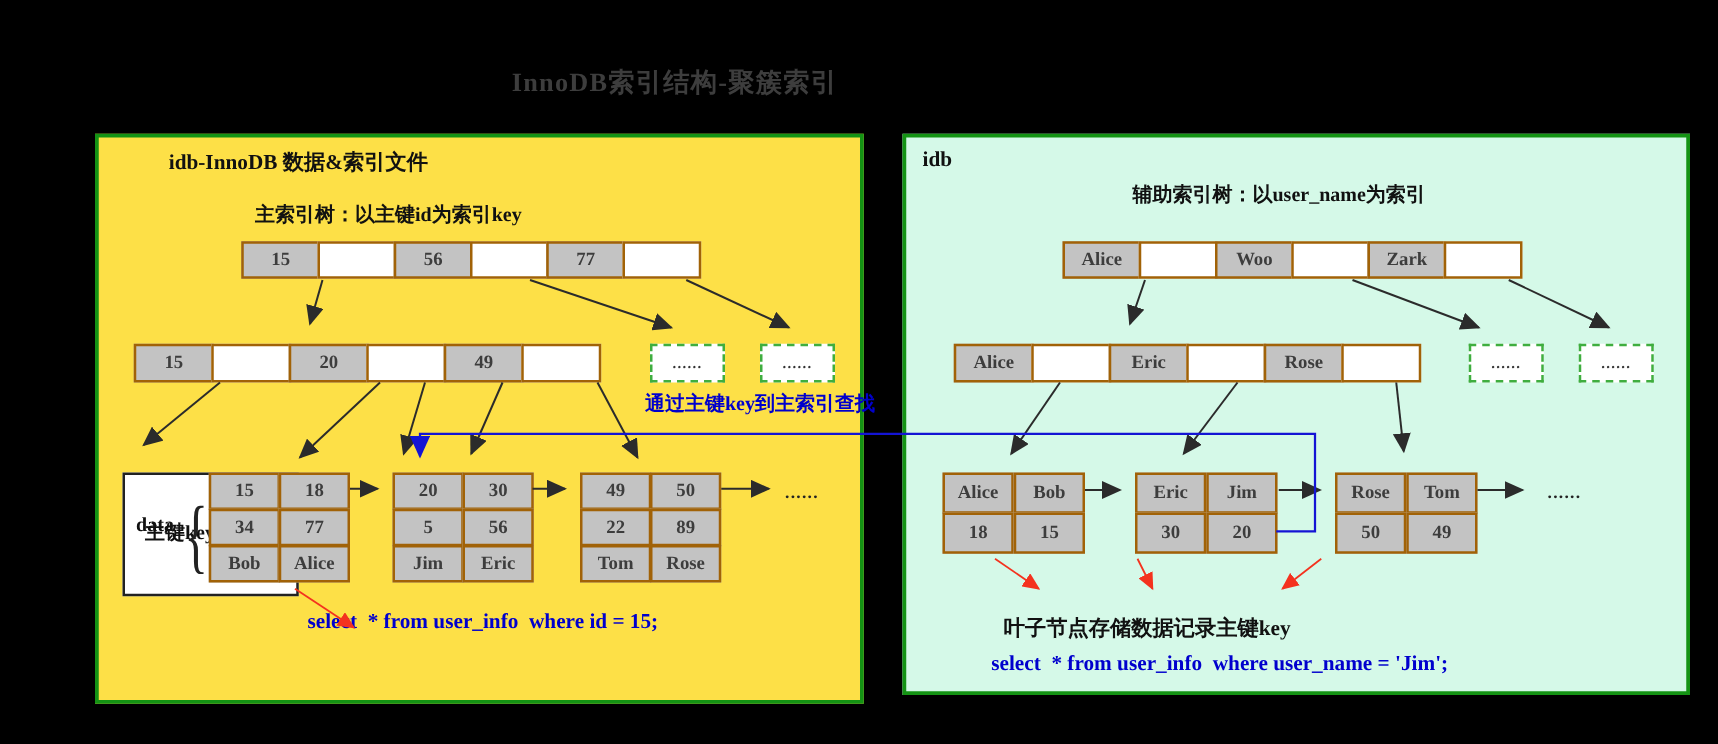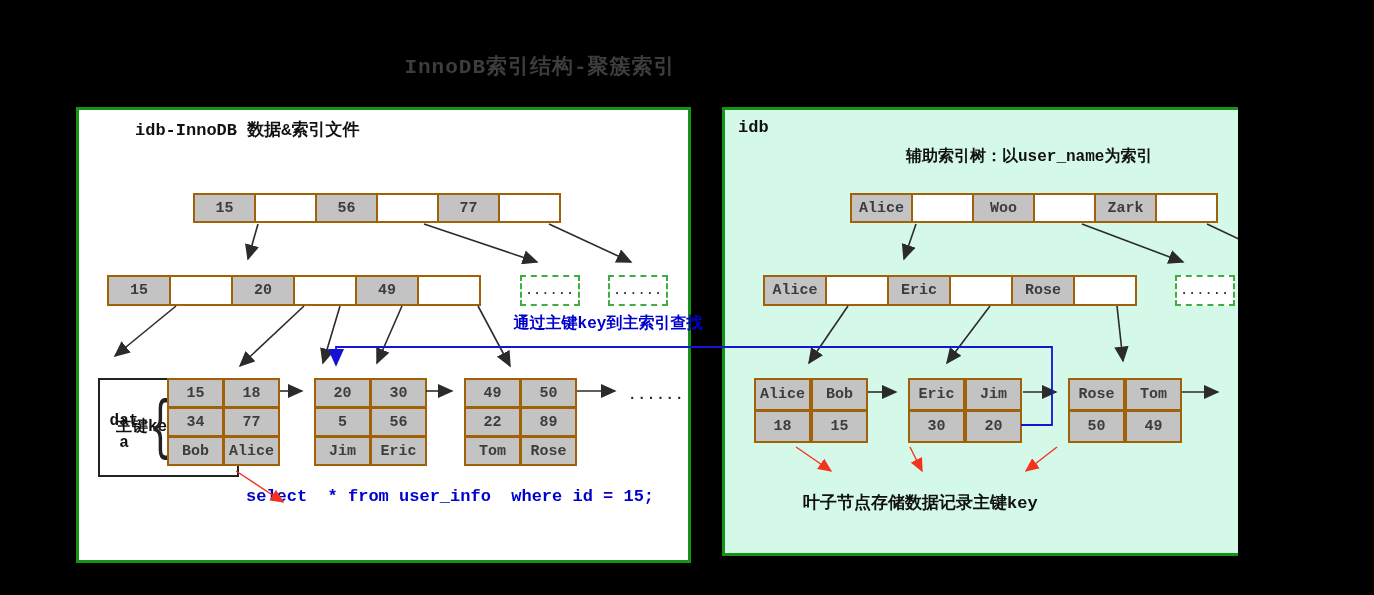--- a/index.html
+++ b/index.html
@@ -1,21 +1,21 @@
 <!DOCTYPE html>
 <html><head>
 <meta charset="utf-8">
 <style>
   html,body{margin:0;padding:0;background:#000;}
-  .canvas{position:relative;width:1238px;height:595px;background:#000;overflow:hidden;
-          font-family:Liberation Mono, monospace;}
+  .canvas{position:relative;width:1374px;height:595px;background:#000;overflow:hidden;
+          font-family:Liberation Serif, serif;}
   .main-title{position:absolute;left:0;top:52px;width:1080px;text-align:center;
               color:#3d3d3d;font-size:21px;font-weight:bold;letter-spacing:1px;}
   .panel{position:absolute;border:3px solid #149314;}
-  .panel.left{left:76px;top:107px;width:609px;height:450px;background:#ffffff;}
+  .panel.left{left:76px;top:107px;width:609px;height:450px;background:#fde047;}
   .panel.right{left:722px;top:107px;width:624px;height:443px;background:#d5f9e8;}
   .panel-title{position:absolute;color:#111;font-size:17px;font-weight:bold;}
   .tree-title{position:absolute;color:#111;font-size:16px;font-weight:bold;}
   .node-row{position:absolute;display:flex;}
   .cell{box-sizing:border-box;border:2px solid #a16207;display:flex;align-items:center;
         justify-content:center;font-weight:bold;color:#3d3d3d;font-size:15px;}
   .cell.gray{background:#c3c3c3;}
   .cell.white{background:#ffffff;}
   .node-row .cell{width:63px;height:30px;margin-left:-2px;}
   .node-row .cell:first-child{margin-left:0;}
@@ -43,20 +43,21 @@
 </style>
 </head>
 <body>
 
 <div class="canvas">
 
   <div class="main-title">InnoDB索引结构-聚簇索引</div>
 
   <div class="panel left">
     <div class="panel-title" style="left:56px;top:8px;">idb-InnoDB 数据&amp;索引文件</div>
+    <div class="tree-title" style="left:125px;top:52px;">主索引树：以主键id为索引key</div>
 
     <div class="node-row" style="left:114px;top:83px;">
       <div class="cell gray">15</div>
       <div class="cell white"></div>
       <div class="cell gray">56</div>
       <div class="cell white"></div>
       <div class="cell gray">77</div>
       <div class="cell white"></div>
     </div>
 
@@ -153,20 +154,21 @@
     <div class="leaf r2" style="left:344px;top:269px;">
       <div class="cell gray">Rose</div>
       <div class="cell gray">Tom</div>
       <div class="cell gray">50</div>
       <div class="cell gray">49</div>
     </div>
 
     <div class="ellipsis" style="left:513px;top:277px;">......</div>
 
     <div class="note-black" style="left:78px;top:381px;">叶子节点存储数据记录主键key</div>
+    <div class="sql" style="left:68px;top:411px;">select  * from user_info  where user_name = 'Jim';</div>
   </div>
 
   <svg class="overlay" width="1374" height="595" viewBox="0 0 1374 595">
     <defs>
       <marker id="ab" markerWidth="11" markerHeight="9" refX="9" refY="4.5" orient="auto">
         <path d="M0,0 L10,4.5 L0,9 z" fill="#2b2b2b"></path>
       </marker>
       <marker id="ar" markerWidth="11" markerHeight="9" refX="9" refY="4.5" orient="auto">
         <path d="M0,0 L10,4.5 L0,9 z" fill="#f4321e"></path>
       </marker>

